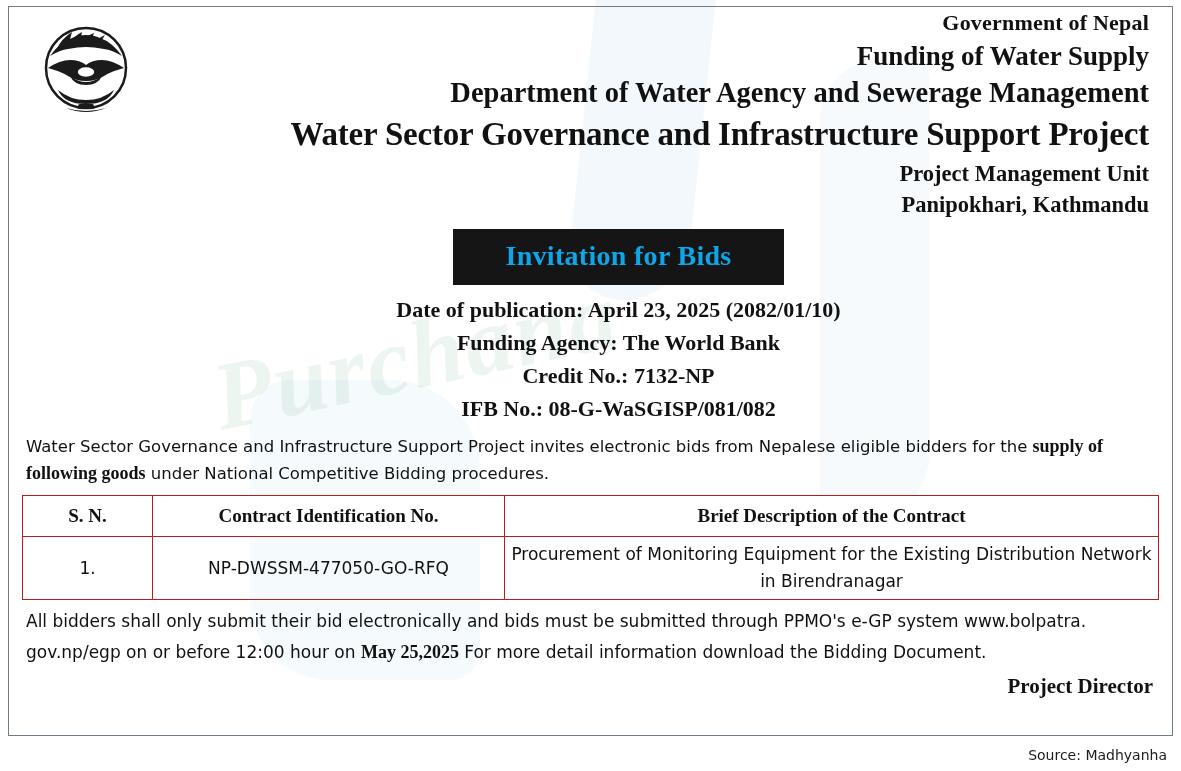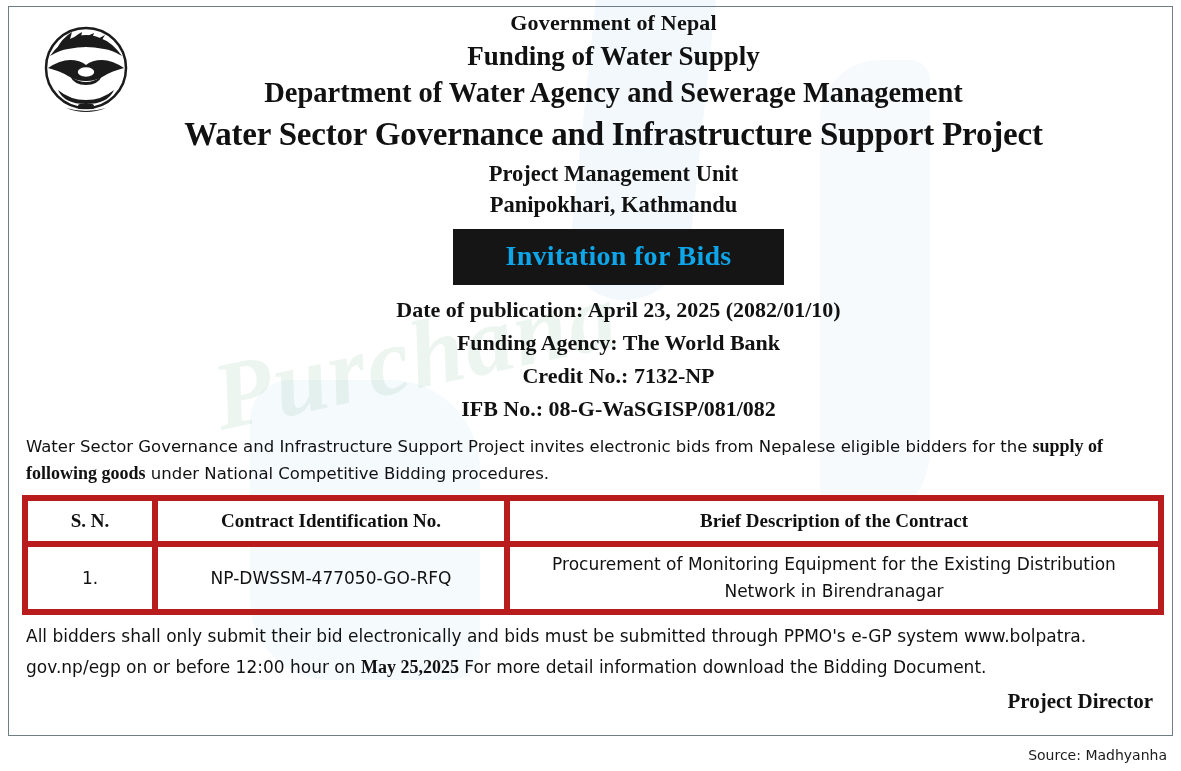--- a/index.html
+++ b/index.html
@@ -88,21 +88,21 @@
   .emblem {
     position: absolute;
     left: 26px;
     top: 16px;
     width: 120px;
     height: 100px;
     z-index: 4;
   }
 
   .head-block {
-    text-align: center;
+    text-align: right;
     padding-left: 56px;
     padding-right: 10px;
   }
   .line-gov {
     font-weight: 700;
     font-size: 22px;
     line-height: 30px;
     letter-spacing: 0.2px;
   }
   .line-ministry {
@@ -175,21 +175,21 @@
   }
 
   table.contracts {
     margin-top: 8px;
     width: 1136px;
     border-collapse: collapse;
     table-layout: fixed;
   }
   table.contracts th,
   table.contracts td {
-    border: 6px solid #b91c1c;
+    border: 1px solid #b91c1c;
     padding: 4px 6px;
     vertical-align: middle;
   }
   table.contracts th {
     font-family: "Liberation Serif", serif;
     font-weight: 700;
     font-size: 19px;
     text-align: center;
     height: 32px;
     background: #ffffff;

